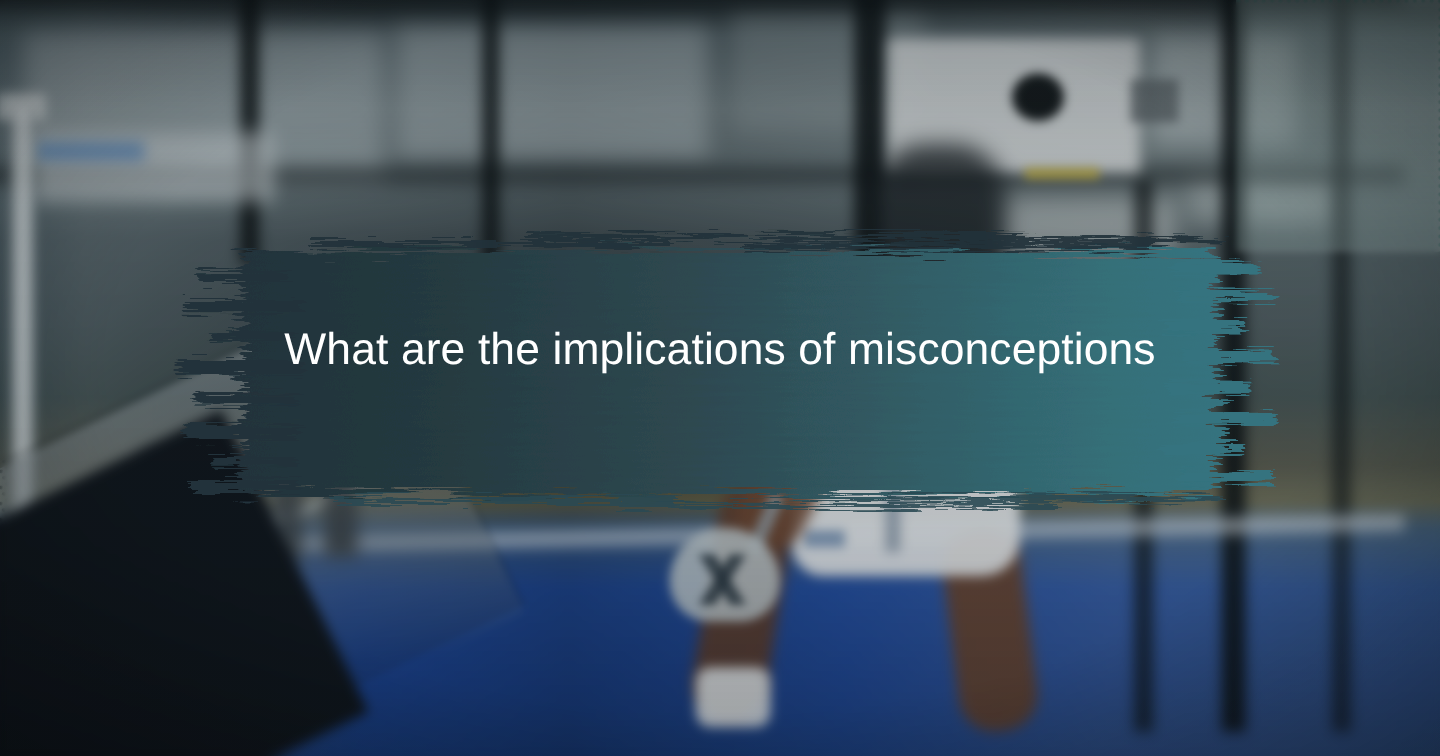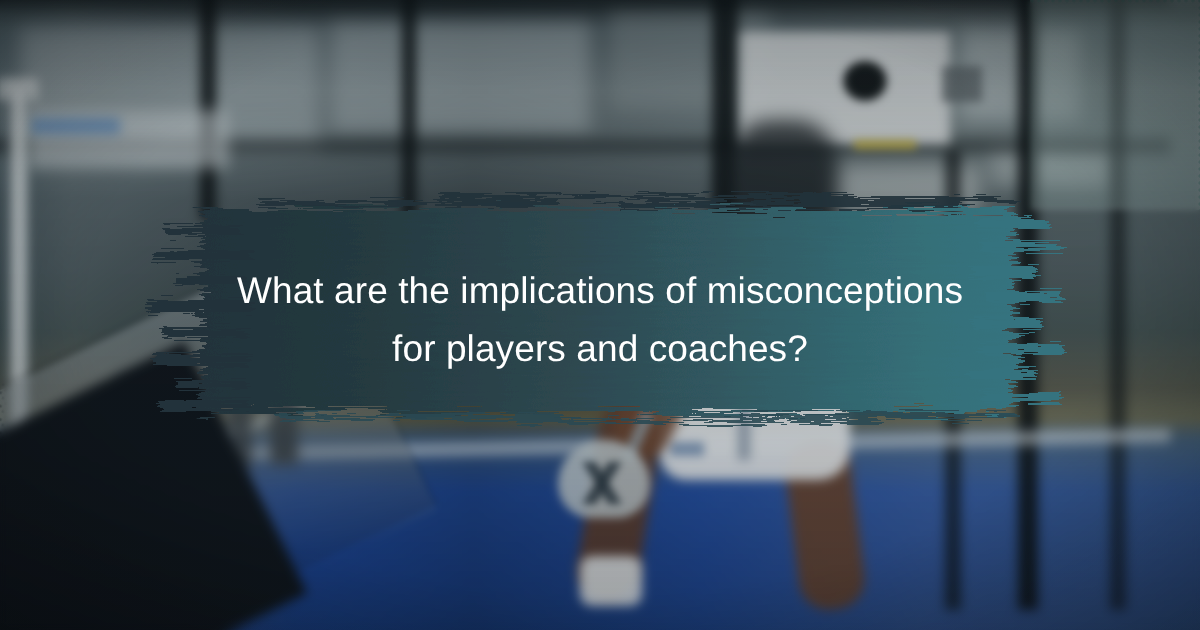--- a/index.html
+++ b/index.html
@@ -469,16 +469,15 @@
       <g filter="url(#raggedSoft)" fill="#2b4a52" opacity=".9">
         <rect x="140" y="226" width="280" height="6"></rect>
         <rect x="380" y="231" width="360" height="5"></rect>
         <rect x="600" y="224" width="280" height="6"></rect>
       </g>
     </svg>
   </div>
 
   <div class="headline">
     <span class="line">What are the implications of misconceptions</span>
-    <span class="line">for players and coaches?</span>
   </div>
 
 </div>
 
 </body></html>

